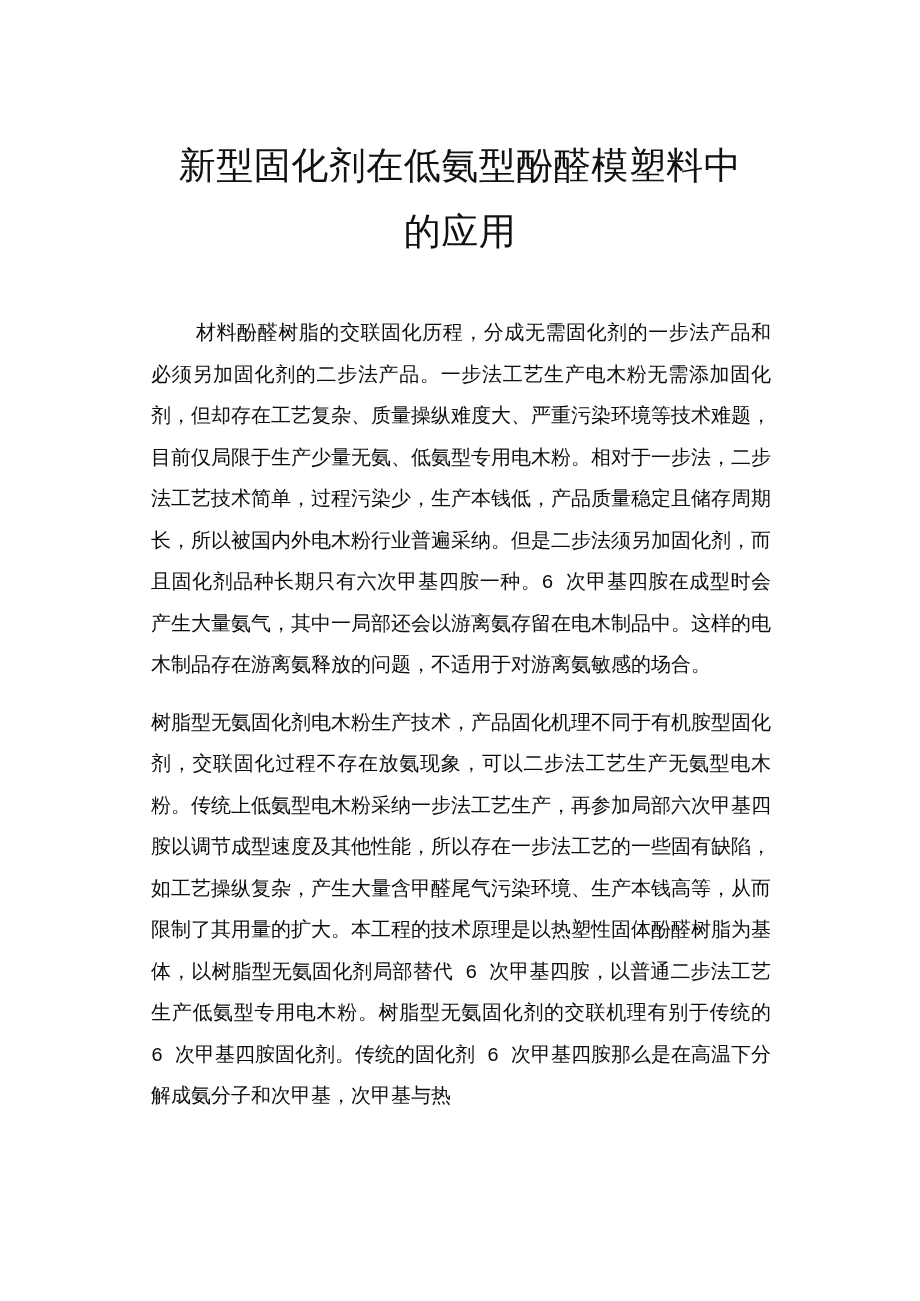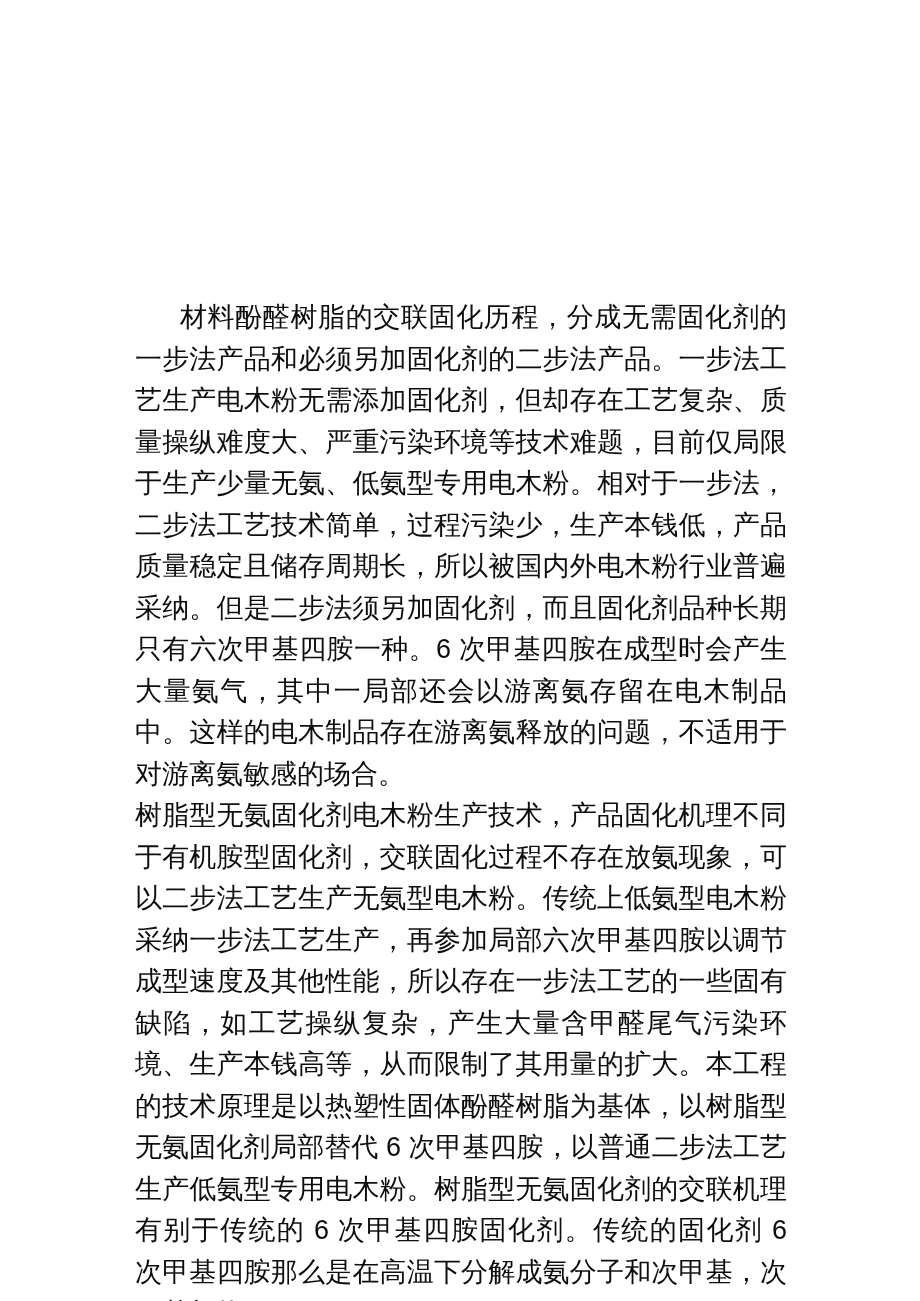--- a/index.html
+++ b/index.html
@@ -34,41 +34,45 @@
     font-weight: 400;
     word-break: break-all;
   }
   .body-block {
     position: absolute;
     left: 135px;
     top: 297px;
     width: 652px;
   }
   .para {
-    font-family: Liberation Sans, sans-serif;
-    font-size: 27px;
+    font-family: Liberation Mono, monospace;
+    font-size: 20px;
     line-height: 41.5px;
     text-align: justify;
     text-justify: inter-character;
     color: #0d0d0d;
-    margin: 0;
+    margin: 16px;
     word-break: break-all;
     letter-spacing: 0px;
   }
   .para.indent {
     text-indent: 45px;
   }
   .para + .para {
     margin-top: 0px;
   }
 </style>
 </head>
 <body>
 
 <div class="page">
 
+  <div class="doc-title">
+    <div>新型固化剂在低氨型酚醛模塑料中</div>
+    <div>的应用</div>
+  </div>
 
   <div class="body-block">
     <p class="para indent">材料酚醛树脂的交联固化历程，分成无需固化剂的一步法产品和必须另加固化剂的二步法产品。一步法工艺生产电木粉无需添加固化剂，但却存在工艺复杂、质量操纵难度大、严重污染环境等技术难题，目前仅局限于生产少量无氨、低氨型专用电木粉。相对于一步法，二步法工艺技术简单，过程污染少，生产本钱低，产品质量稳定且储存周期长，所以被国内外电木粉行业普遍采纳。但是二步法须另加固化剂，而且固化剂品种长期只有六次甲基四胺一种。6 次甲基四胺在成型时会产生大量氨气，其中一局部还会以游离氨存留在电木制品中。这样的电木制品存在游离氨释放的问题，不适用于对游离氨敏感的场合。</p>
     <p class="para">树脂型无氨固化剂电木粉生产技术，产品固化机理不同于有机胺型固化剂，交联固化过程不存在放氨现象，可以二步法工艺生产无氨型电木粉。传统上低氨型电木粉采纳一步法工艺生产，再参加局部六次甲基四胺以调节成型速度及其他性能，所以存在一步法工艺的一些固有缺陷，如工艺操纵复杂，产生大量含甲醛尾气污染环境、生产本钱高等，从而限制了其用量的扩大。本工程的技术原理是以热塑性固体酚醛树脂为基体，以树脂型无氨固化剂局部替代 6 次甲基四胺，以普通二步法工艺生产低氨型专用电木粉。树脂型无氨固化剂的交联机理有别于传统的 6 次甲基四胺固化剂。传统的固化剂 6 次甲基四胺那么是在高温下分解成氨分子和次甲基，次甲基与热</p>
   </div>
 
 </div>
 
 </body></html>

